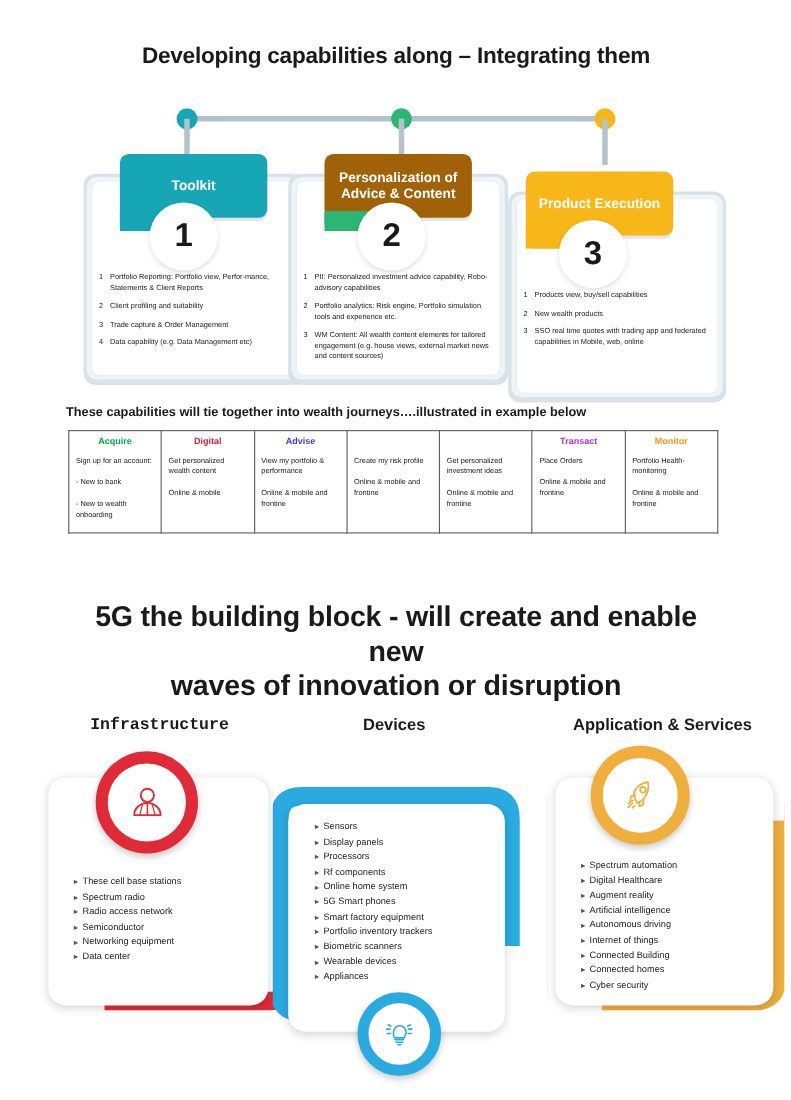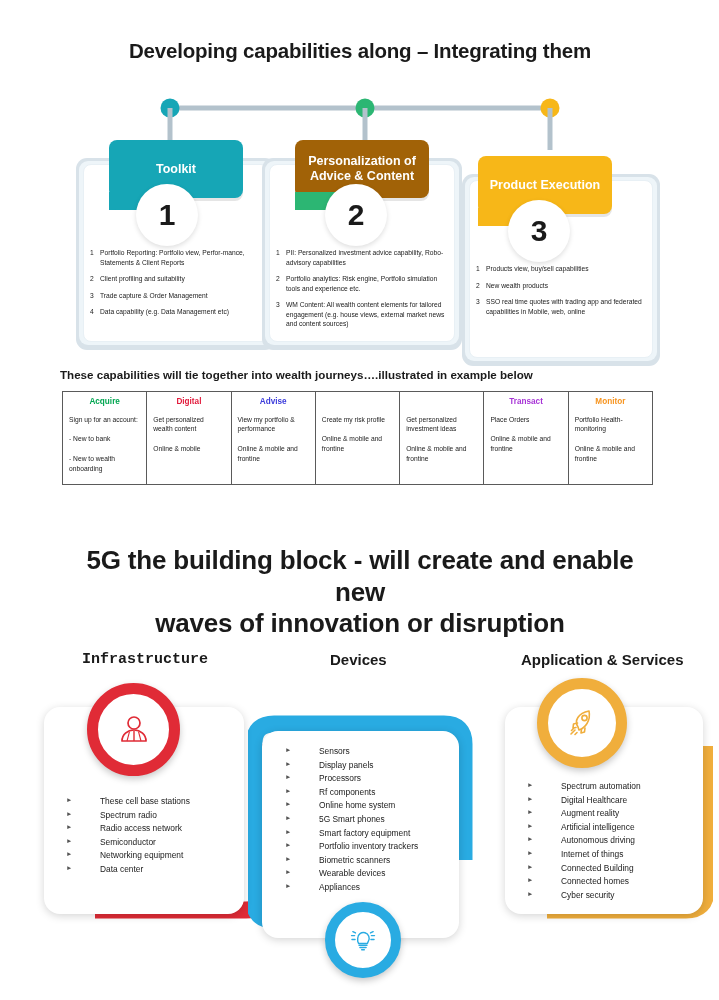--- a/index.html
+++ b/index.html
@@ -199,21 +199,21 @@
 
   .bullet-list {
     position: absolute;
     font-size: 8.4px;
     line-height: 1.62;
     color: #1a1a1a;
   }
   #list-infra { left: 66px; top: 285px; }
   #list-dev   { left: 285px; top: 235px; }
   #list-app   { left: 527px; top: 270px; }
-  .bl-item { display: flex; align-items: flex-start; white-space: nowrap; gap: 25px; }
+  .bl-item { display: flex; align-items: flex-end; white-space: nowrap; }
   .bl-arrow {
     display: inline-block;
     width: 9px; flex: 0 0 9px;
     color: #555;
     font-size: 6.5px;
   }
 
   
   .icon-circle {
     position: absolute;

